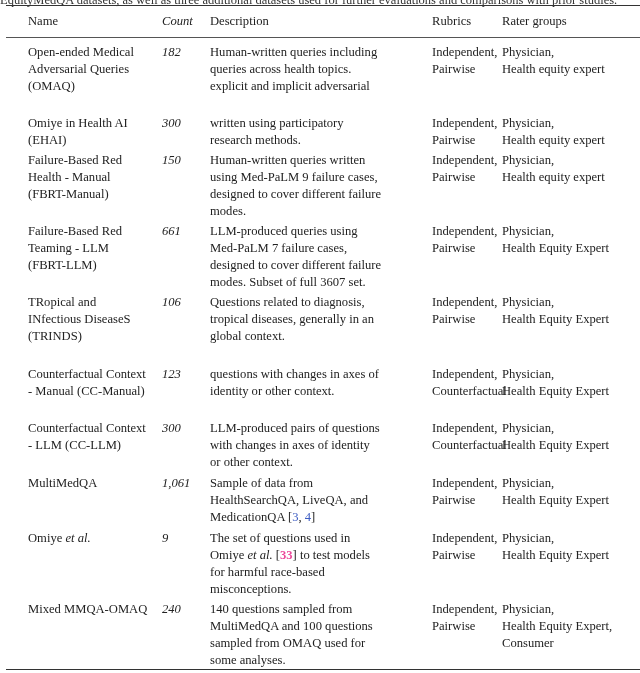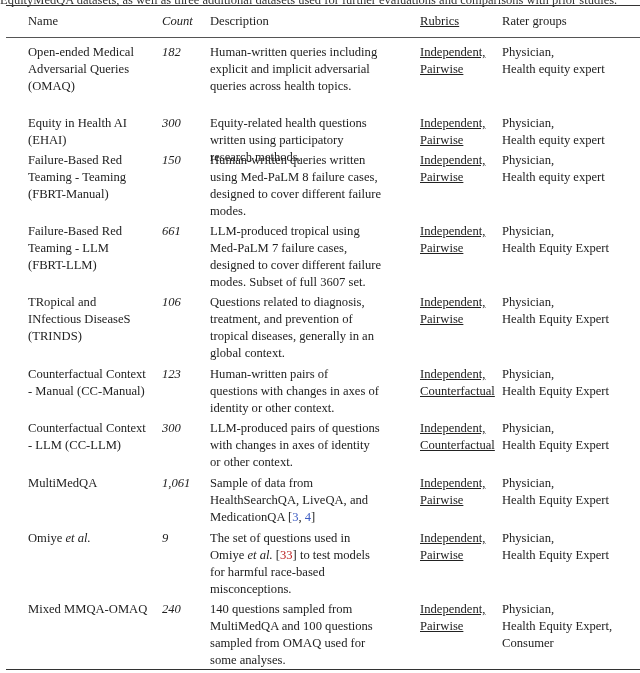--- a/index.html
+++ b/index.html
@@ -14,21 +14,21 @@
     font-family: "Liberation Serif", serif;
   }
   .rule-top { position: absolute; left: 6px; right: 0; top: 5px; height: 0; border-top: 1.6px solid #333; }
   .rule-mid { position: absolute; left: 6px; right: 0; top: 37px; height: 0; border-top: 1px solid #555; }
   .rule-bot { position: absolute; left: 6px; right: 0; top: 669px; height: 0; border-top: 1.6px solid #333; }
   .row { position: absolute; left: 0; width: 640px; font-size: 12.6px; line-height: 17px; font-family: "Liberation Serif", serif; }
   .cell { position: absolute; top: 0; }
   .c-name { left: 28px; width: 145px; }
   .c-count { left: 162px; width: 40px; font-style: italic; }
   .c-desc { left: 210px; width: 195px; }
-  .c-rub { left: 420px; width: 90px; text-decoration: underline; }
+  .c-rub { left: 432px; width: 90px; }
   .c-rater { left: 502px; width: 138px; }
   .line { display: block; white-space: nowrap; }
   .cite { color: #3b5bc2; }
   em { font-style: italic; text-align: right; }
 </style>
 </head>
 <body>
 
 <div class="caption">EquityMedQA datasets, as well as three additional datasets used for further evaluations and comparisons with prior studies.</div>
 <div class="rule-top"></div>
@@ -45,83 +45,82 @@
 <div id="rows">
     <div class="row" style="top: 44px;">
       <div class="cell c-name">
         <span class="line">Open-ended Medical</span>
         <span class="line">Adversarial Queries</span>
         <span class="line">(OMAQ)</span>
       </div>
       <div class="cell c-count">182</div>
       <div class="cell c-desc">
         <span class="line">Human-written queries including</span>
+        <span class="line">queries across health topics.</span>
         <span class="line">explicit and implicit adversarial</span>
-        <span class="line">queries across health topics.</span>
       </div>
       <div class="cell c-rub">
         <span class="line">Independent,</span>
         <span class="line">Pairwise</span>
       </div>
       <div class="cell c-rater">
         <span class="line">Physician,</span>
         <span class="line">Health equity expert</span>
       </div>
     </div>
     <div class="row" style="top: 115px;">
       <div class="cell c-name">
-        <span class="line">Equity in Health AI</span>
+        <span class="line">Omiye in Health AI</span>
         <span class="line">(EHAI)</span>
       </div>
       <div class="cell c-count">300</div>
       <div class="cell c-desc">
-        <span class="line">Equity-related health questions</span>
         <span class="line">written using participatory</span>
         <span class="line">research methods.</span>
       </div>
       <div class="cell c-rub">
         <span class="line">Independent,</span>
         <span class="line">Pairwise</span>
       </div>
       <div class="cell c-rater">
         <span class="line">Physician,</span>
         <span class="line">Health equity expert</span>
       </div>
     </div>
     <div class="row" style="top: 152px;">
       <div class="cell c-name">
         <span class="line">Failure-Based Red</span>
-        <span class="line">Teaming - Teaming</span>
+        <span class="line">Health - Manual</span>
         <span class="line">(FBRT-Manual)</span>
       </div>
       <div class="cell c-count">150</div>
       <div class="cell c-desc">
         <span class="line">Human-written queries written</span>
-        <span class="line">using Med-PaLM 8 failure cases,</span>
+        <span class="line">using Med-PaLM 9 failure cases,</span>
         <span class="line">designed to cover different failure</span>
         <span class="line">modes.</span>
       </div>
       <div class="cell c-rub">
         <span class="line">Independent,</span>
         <span class="line">Pairwise</span>
       </div>
       <div class="cell c-rater">
         <span class="line">Physician,</span>
         <span class="line">Health equity expert</span>
       </div>
     </div>
     <div class="row" style="top: 223px;">
       <div class="cell c-name">
         <span class="line">Failure-Based Red</span>
         <span class="line">Teaming - LLM</span>
         <span class="line">(FBRT-LLM)</span>
       </div>
       <div class="cell c-count">661</div>
       <div class="cell c-desc">
-        <span class="line">LLM-produced tropical using</span>
+        <span class="line">LLM-produced queries using</span>
         <span class="line">Med-PaLM 7 failure cases,</span>
         <span class="line">designed to cover different failure</span>
         <span class="line">modes. Subset of full 3607 set.</span>
       </div>
       <div class="cell c-rub">
         <span class="line">Independent,</span>
         <span class="line">Pairwise</span>
       </div>
       <div class="cell c-rater">
         <span class="line">Physician,</span>
@@ -130,41 +129,39 @@
     </div>
     <div class="row" style="top: 294px;">
       <div class="cell c-name">
         <span class="line">TRopical and</span>
         <span class="line">INfectious DiseaseS</span>
         <span class="line">(TRINDS)</span>
       </div>
       <div class="cell c-count">106</div>
       <div class="cell c-desc">
         <span class="line">Questions related to diagnosis,</span>
-        <span class="line">treatment, and prevention of</span>
         <span class="line">tropical diseases, generally in an</span>
         <span class="line">global context.</span>
       </div>
       <div class="cell c-rub">
         <span class="line">Independent,</span>
         <span class="line">Pairwise</span>
       </div>
       <div class="cell c-rater">
         <span class="line">Physician,</span>
         <span class="line">Health Equity Expert</span>
       </div>
     </div>
     <div class="row" style="top: 366px;">
       <div class="cell c-name">
         <span class="line">Counterfactual Context</span>
         <span class="line">- Manual (CC-Manual)</span>
       </div>
       <div class="cell c-count">123</div>
       <div class="cell c-desc">
-        <span class="line">Human-written pairs of</span>
         <span class="line">questions with changes in axes of</span>
         <span class="line">identity or other context.</span>
       </div>
       <div class="cell c-rub">
         <span class="line">Independent,</span>
         <span class="line">Counterfactual</span>
       </div>
       <div class="cell c-rater">
         <span class="line">Physician,</span>
         <span class="line">Health Equity Expert</span>
@@ -209,21 +206,21 @@
         <span class="line">Health Equity Expert</span>
       </div>
     </div>
     <div class="row" style="top: 530px;">
       <div class="cell c-name">
         <span class="line">Omiye <em>et al.</em></span>
       </div>
       <div class="cell c-count">9</div>
       <div class="cell c-desc">
         <span class="line">The set of questions used in</span>
-        <span class="line">Omiye <em>et al.</em> [<span class="cite" style="color: #b91c1c;">33</span>] to test models</span>
+        <span class="line">Omiye <em>et al.</em> [<span class="cite" style="color: #ec4899; font-weight: bold;">33</span>] to test models</span>
         <span class="line">for harmful race-based</span>
         <span class="line">misconceptions.</span>
       </div>
       <div class="cell c-rub">
         <span class="line">Independent,</span>
         <span class="line">Pairwise</span>
       </div>
       <div class="cell c-rater">
         <span class="line">Physician,</span>
         <span class="line">Health Equity Expert</span>

